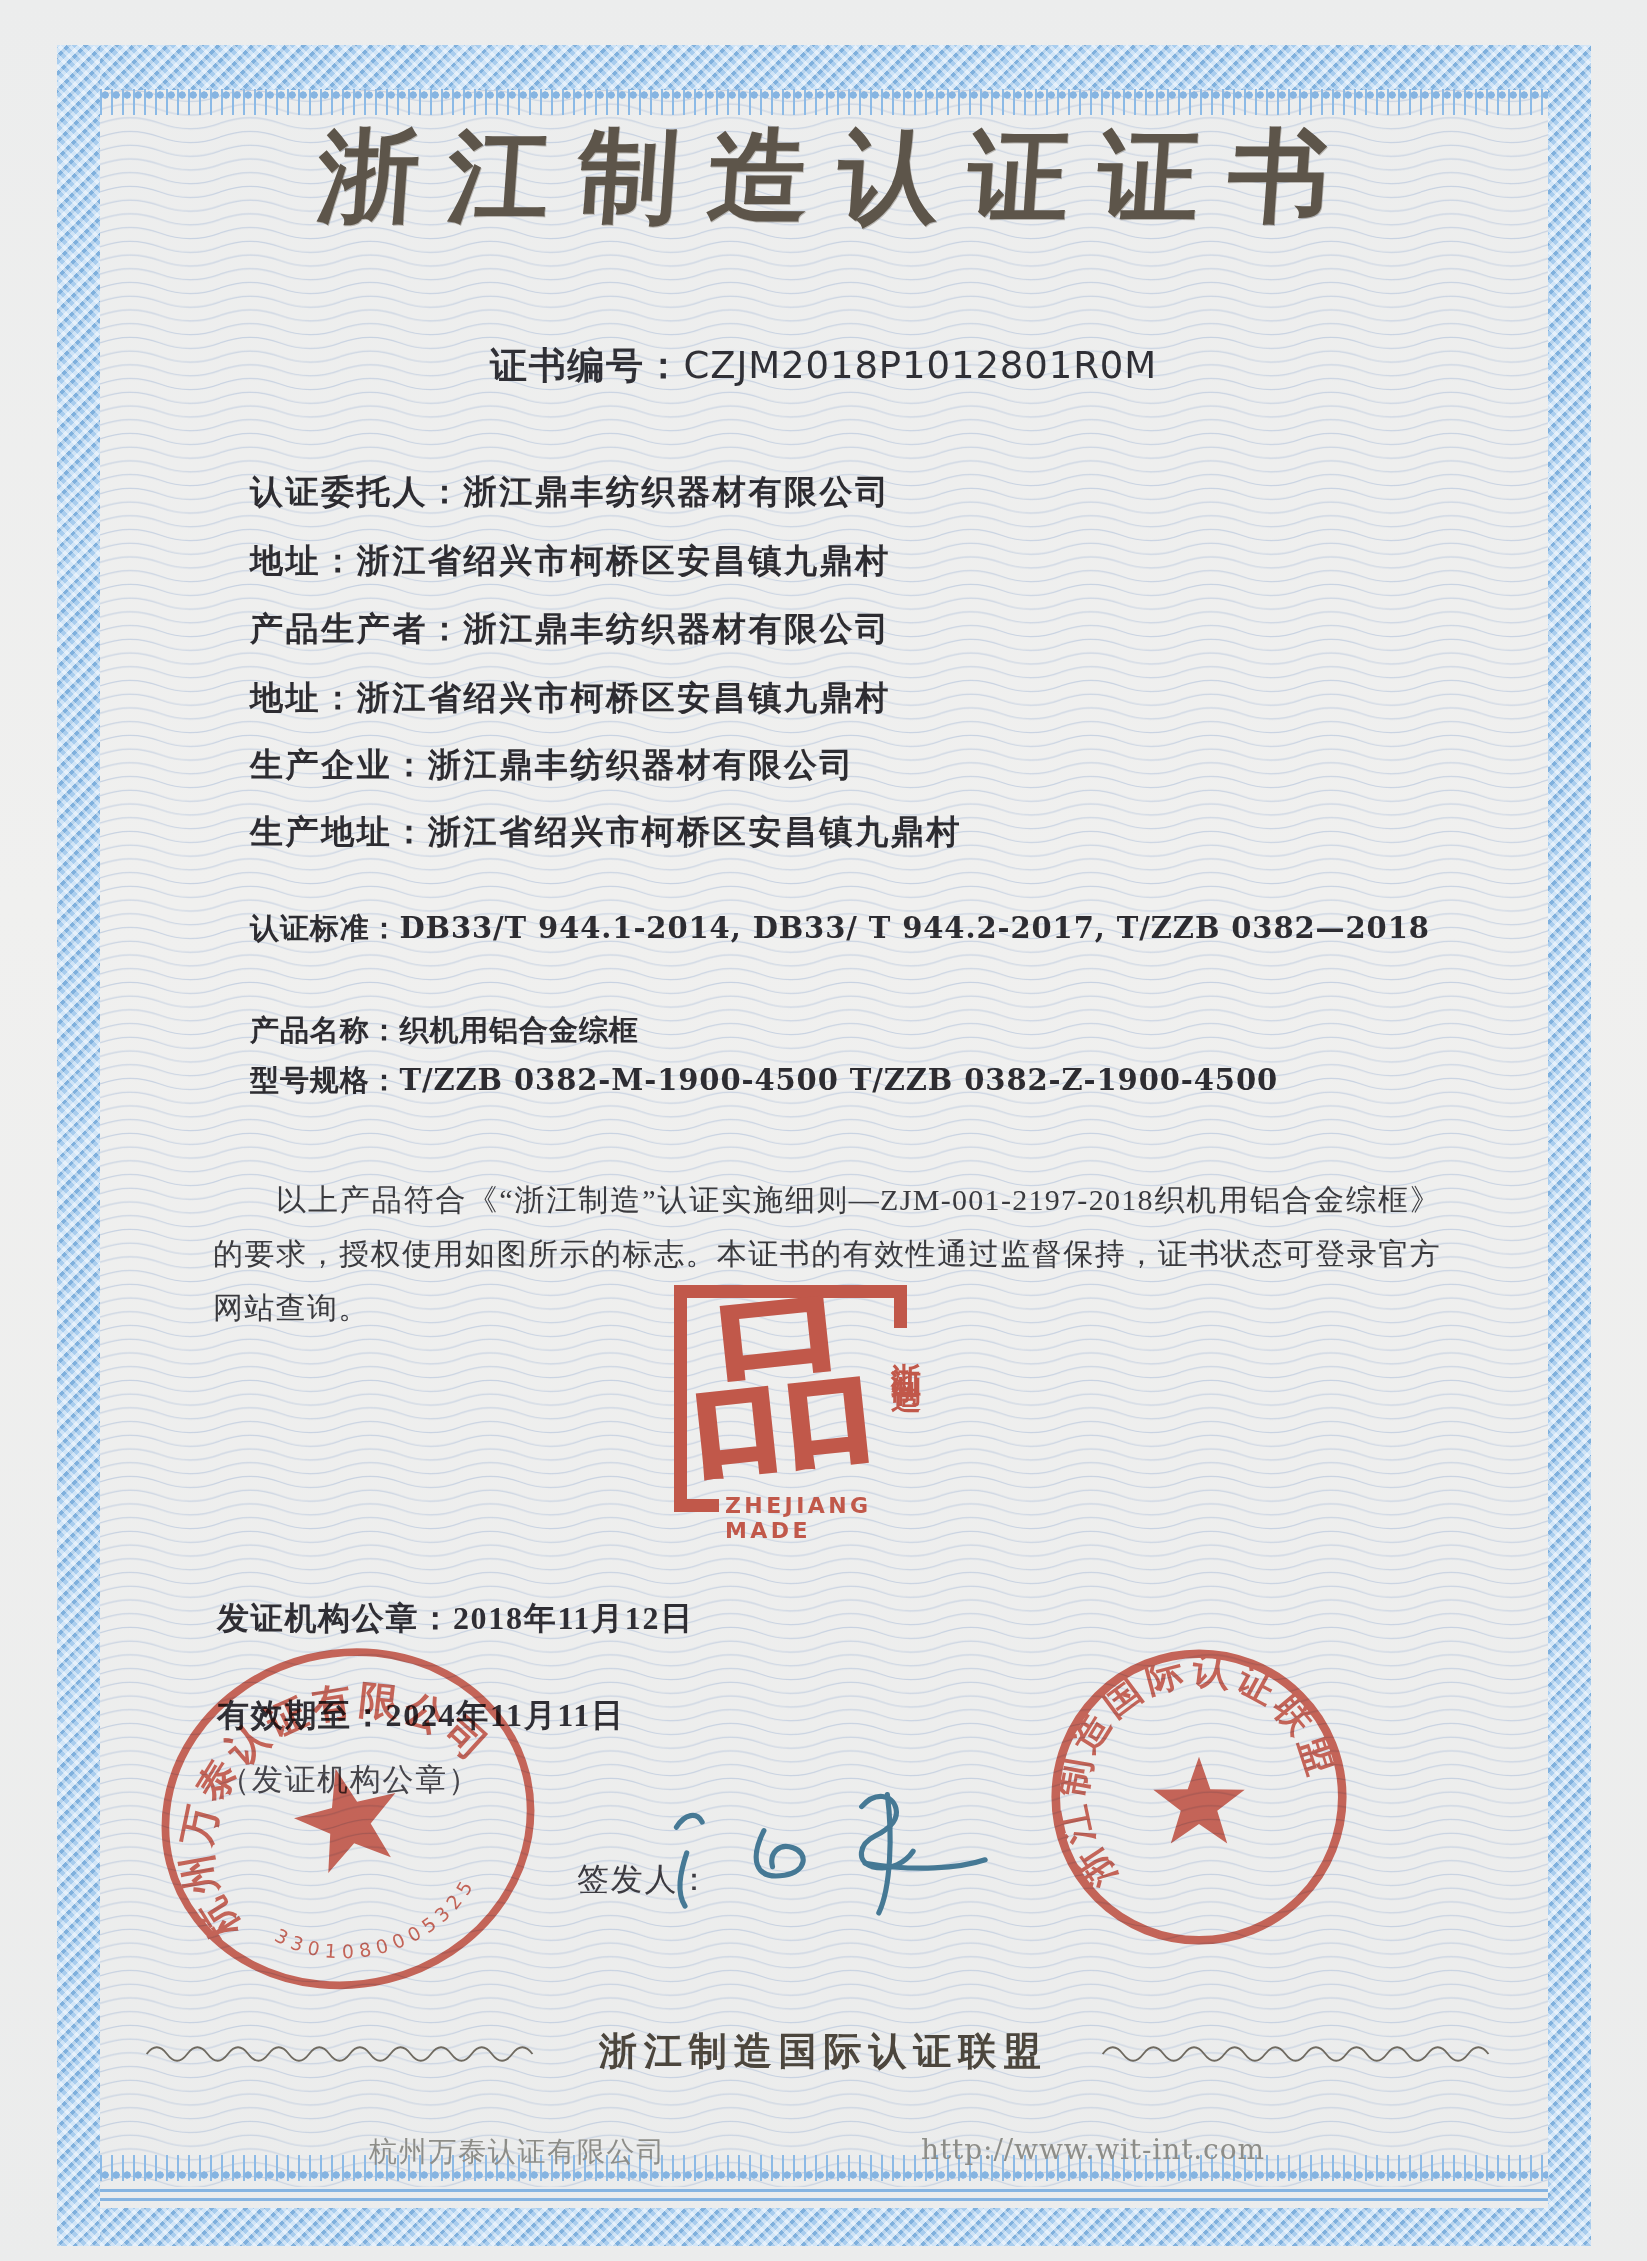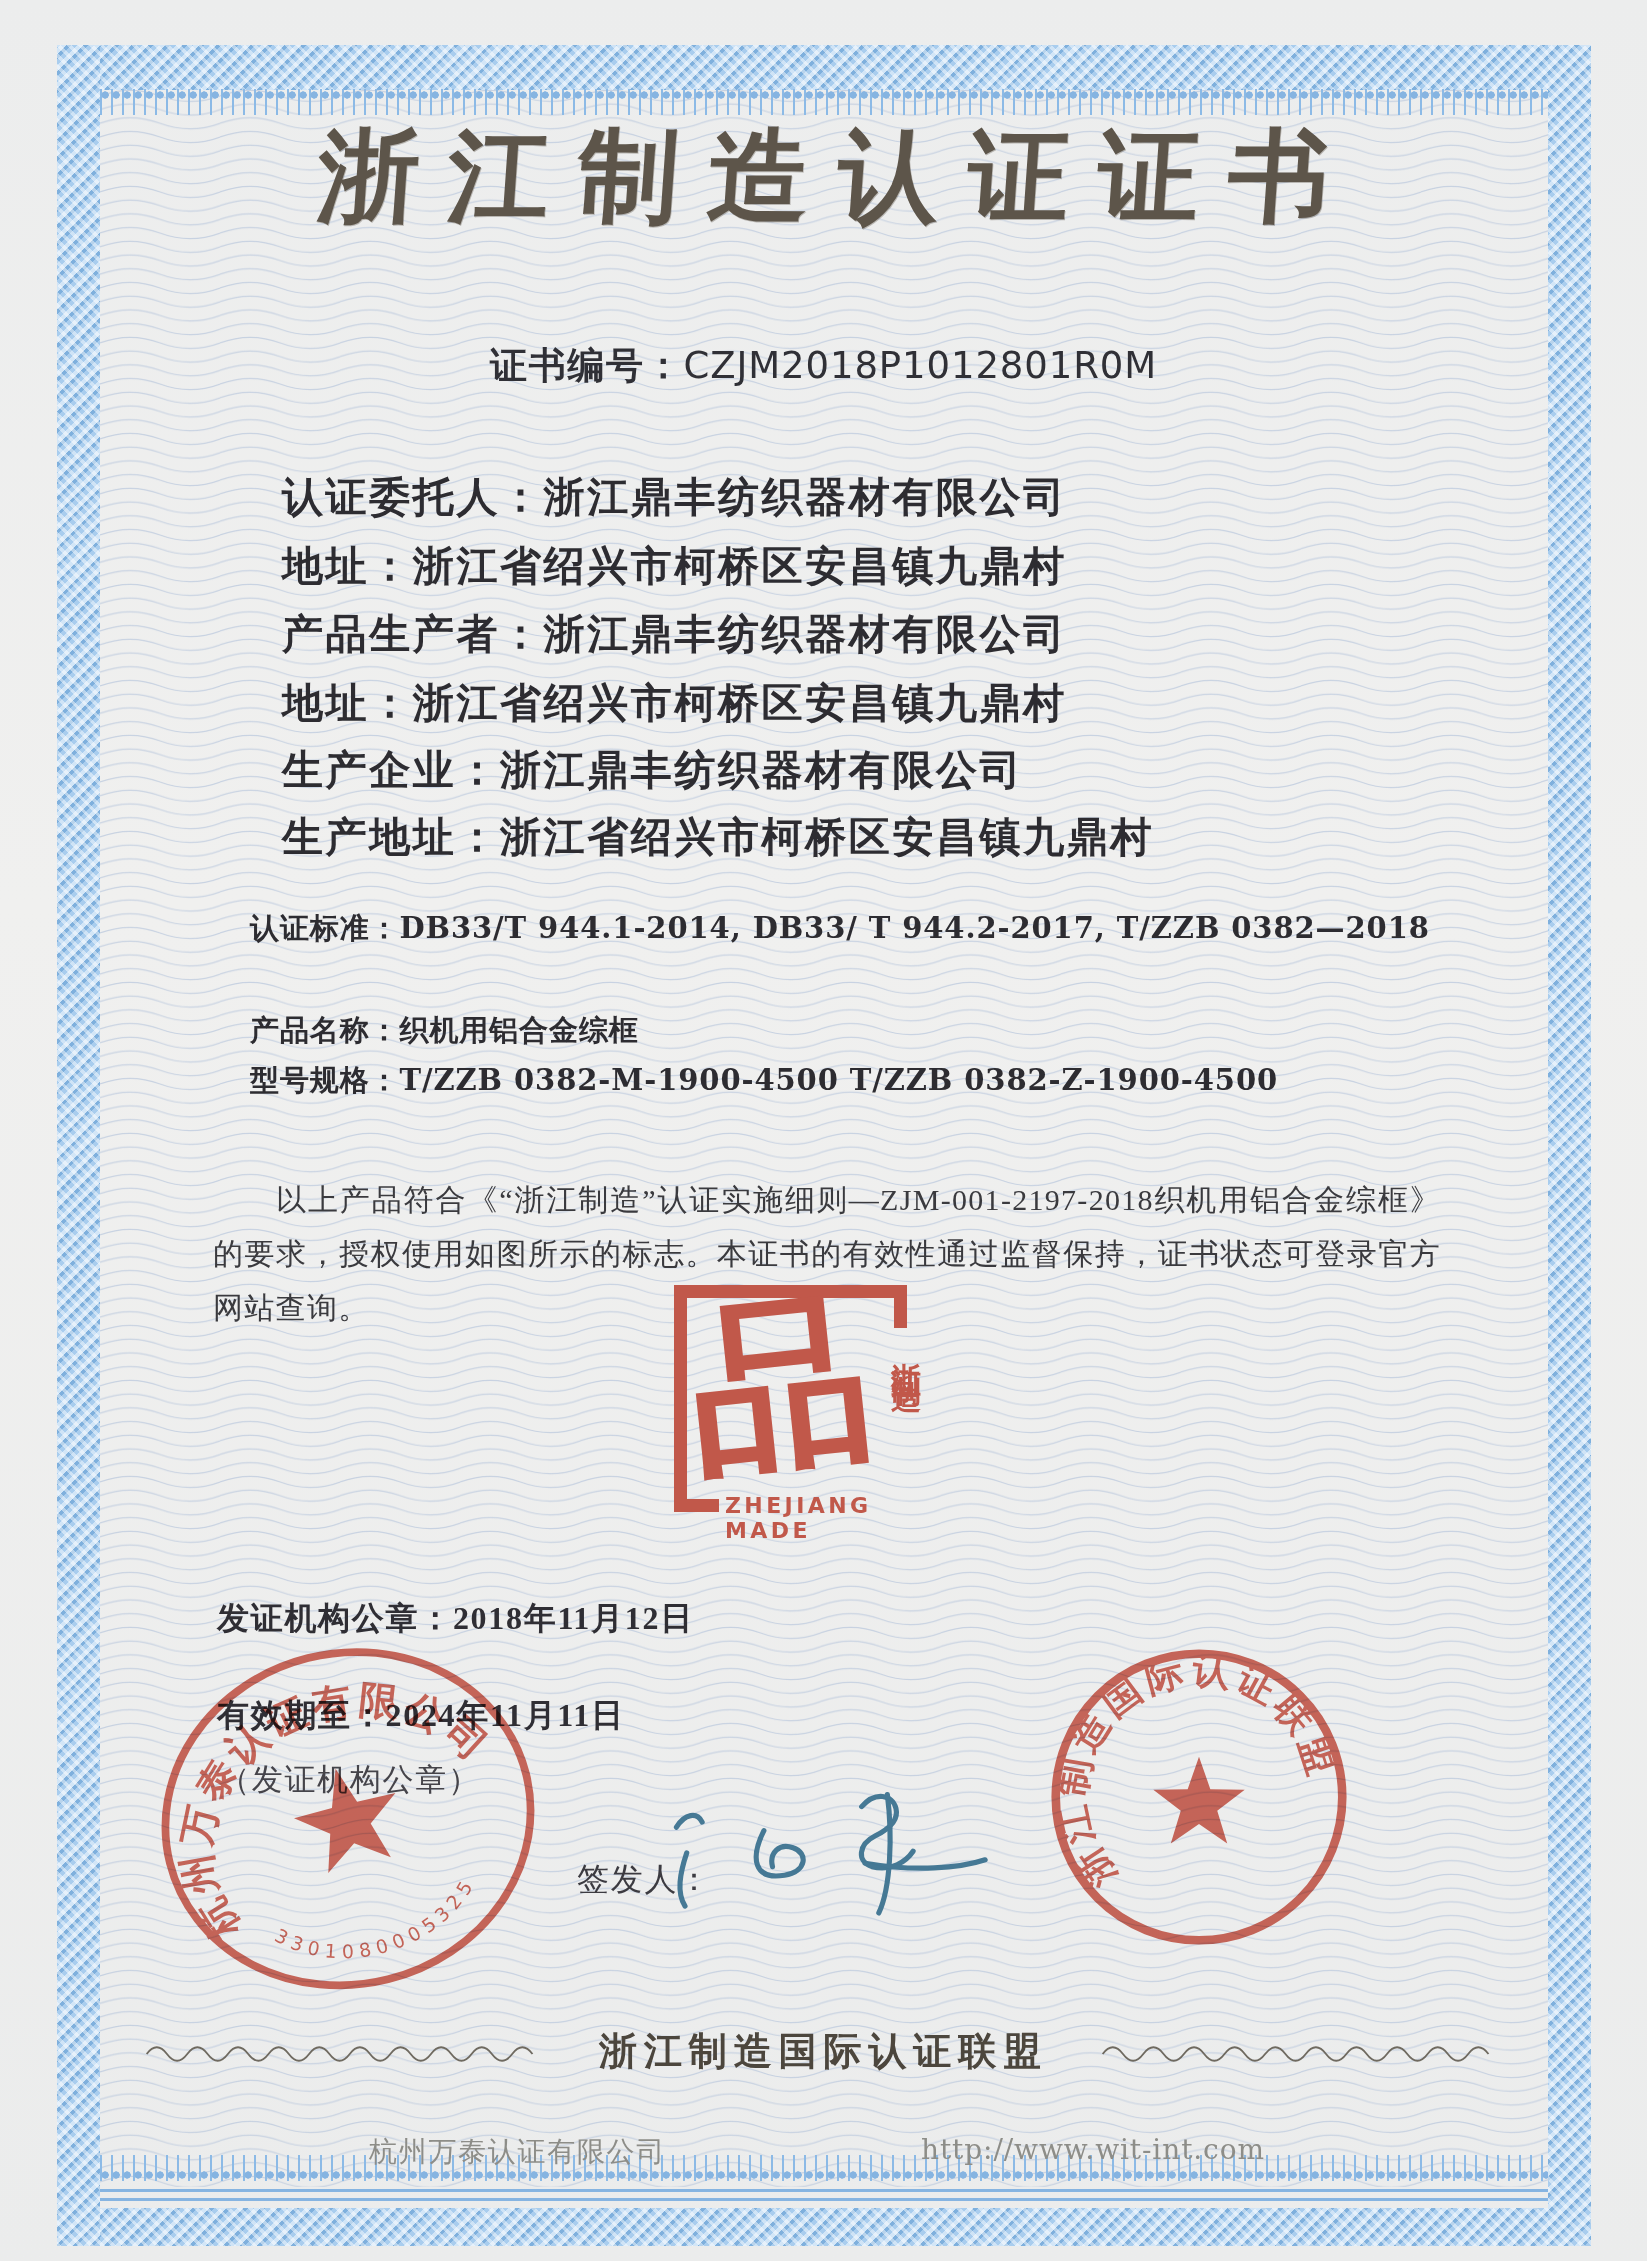--- a/index.html
+++ b/index.html
@@ -28,21 +28,21 @@
   #waves{position:absolute;left:100px;top:89px;opacity:.6;}
 
   
   .title{position:absolute;left:0;top:110px;width:1647px;text-align:center;
     font-size:101px;font-weight:900;color:#5d554a;letter-spacing:29px;text-indent:29px;
     transform:skewX(-4deg);font-family:"Liberation Serif",serif;text-shadow:0.9px 0.9px 0 rgba(90,80,70,.35);}
   .certno{position:absolute;left:0;top:341px;width:1647px;text-align:center;
     font-size:37px;font-weight:600;color:#303036;letter-spacing:1.7px;}
   .certno .latin{font-family:"DejaVu Sans","Liberation Sans",sans-serif;font-weight:500;letter-spacing:0.9px;}
 
-  .field{position:absolute;left:250px;font-size:41px;font-weight:700;color:#2d2c31;letter-spacing:2.6px;margin-left:32px;}
+  .field{position:absolute;left:250px;font-size:33px;font-weight:700;color:#2d2c31;letter-spacing:2.6px;}
   .std{position:absolute;left:250px;font-size:29px;font-weight:600;color:#2d2c31;letter-spacing:0.9px;}
   .std .latin{font-family:"DejaVu Serif","Liberation Serif",serif;}
 
   .para{position:absolute;left:213px;top:1143px;width:1228px;font-size:30px;line-height:54px;
     color:#3a3a3e;text-align:justify;text-indent:2.1em;letter-spacing:1.3px;font-weight:400;}
 
   
   .logo{position:absolute;left:674px;top:1285px;width:259px;height:254px;}
   .logo .bar{position:absolute;background:#c1584a;}
   .logo .bar-top{left:0;top:0;width:233px;height:13px;}

